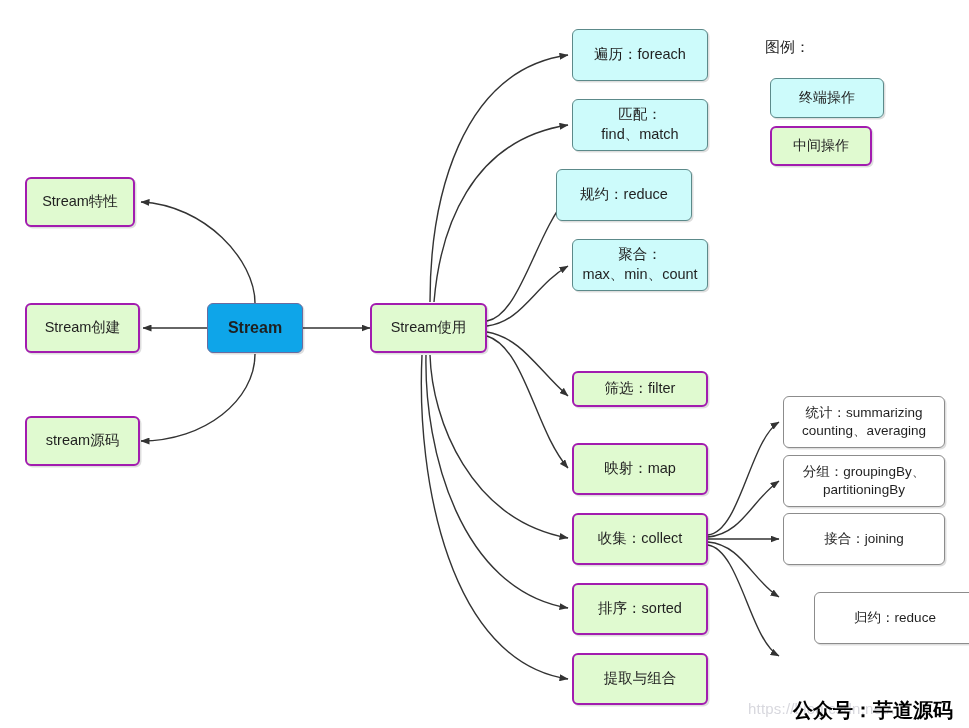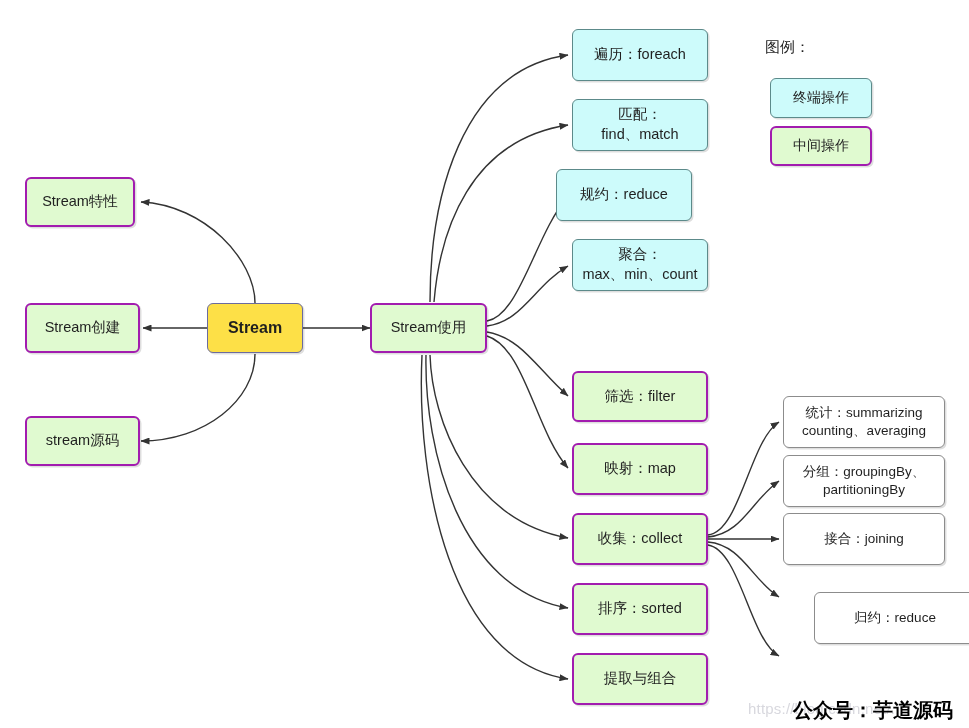--- a/index.html
+++ b/index.html
@@ -25,21 +25,21 @@
     border-radius: 6px;
     font-size: 14.5px;
     line-height: 1.35;
     color: #1f1f1f;
     padding: 2px 6px;
     white-space: pre-line;
     box-shadow: 1.5px 1.5px 0 rgba(0,0,0,0.13);
   }
   .n-green  { background: #E0FAD0; border: 2px solid #a21caf; }
   .n-blue   { background: #CDFBFB; border: 1px solid #5c8a8a; }
-  .n-purple { background: #fde047; border: 1px solid #6b6b9e; font-weight: bold; font-size: 16px; }
+  .n-purple { background: #0ea5e9; border: 1px solid #6b6b9e; font-weight: bold; font-size: 16px; }
   .n-plain  { background: #ffffff; border: 1px solid #8c8c8c; }
 
   .legend-title {
     position: absolute;
     font-size: 15px;
     color: #1f1f1f;
   }
   .legend-box {
     position: absolute;
     display: flex; align-items: center; justify-content: center;
@@ -108,33 +108,33 @@
 
   <div class="node n-green" style="left:370px; top:303px; width:117px; height:50px;">Stream使用</div>
 
   <div class="node n-blue" style="left:572px; top:29px; width:136px; height:52px;">遍历：foreach</div>
   <div class="node n-blue" style="left:572px; top:99px; width:136px; height:52px;">匹配：
 find、match</div>
   <div class="node n-blue" style="left:556px; top:169px; width:136px; height:52px;">规约：reduce</div>
   <div class="node n-blue" style="left:572px; top:239px; width:136px; height:52px;">聚合：
 max、min、count</div>
 
-  <div class="node n-green" style="left:572px; top:371px; width:136px; height:51px;">筛选：filter</div>
+  <div class="node n-green" style="left:572px; top:371px; width:136px; height:36px;">筛选：filter</div>
   <div class="node n-green" style="left:572px; top:513px; width:136px; height:52px;">收集：collect</div>
   <div class="node n-green" style="left:572px; top:443px; width:136px; height:52px;">映射：map</div>
   <div class="node n-green" style="left:572px; top:583px; width:136px; height:52px;">排序：sorted</div>
   <div class="node n-green" style="left:572px; top:653px; width:136px; height:52px;">提取与组合</div>
 
   <div class="node n-plain" style="left:783px; top:396px; width:162px; height:52px; font-size:13.5px;">统计：summarizing
 counting、averaging</div>
   <div class="node n-plain" style="left:783px; top:455px; width:162px; height:52px; font-size:13.5px;">分组：groupingBy、
 partitioningBy</div>
   <div class="node n-plain" style="left:783px; top:513px; width:162px; height:52px; font-size:13.5px;">接合：joining</div>
   <div class="node n-plain" style="left:783px; top:592px; width:162px; height:52px; font-size:13.5px;margin-left:31px;">归约：reduce</div>
 
   <div class="legend-title" style="left:765px; top:38px;">图例：</div>
-  <div class="legend-box n-blue" style="left:770px; top:78px; width:102px; height:40px;">终端操作</div>
+  <div class="legend-box n-blue" style="left:770px; top:78px; width:114px; height:40px;">终端操作</div>
   <div class="legend-box n-green" style="left:770px; top:126px; width:102px; height:40px;">中间操作</div>
 
   <div class="watermark-url" style="left:748px; top:700px;">https://blog.csdn.net/...</div>
   <div class="watermark-brand" style="left:793px; top:697px;">公众号：芋道源码</div>
 
 </div>
 
 </body></html>

